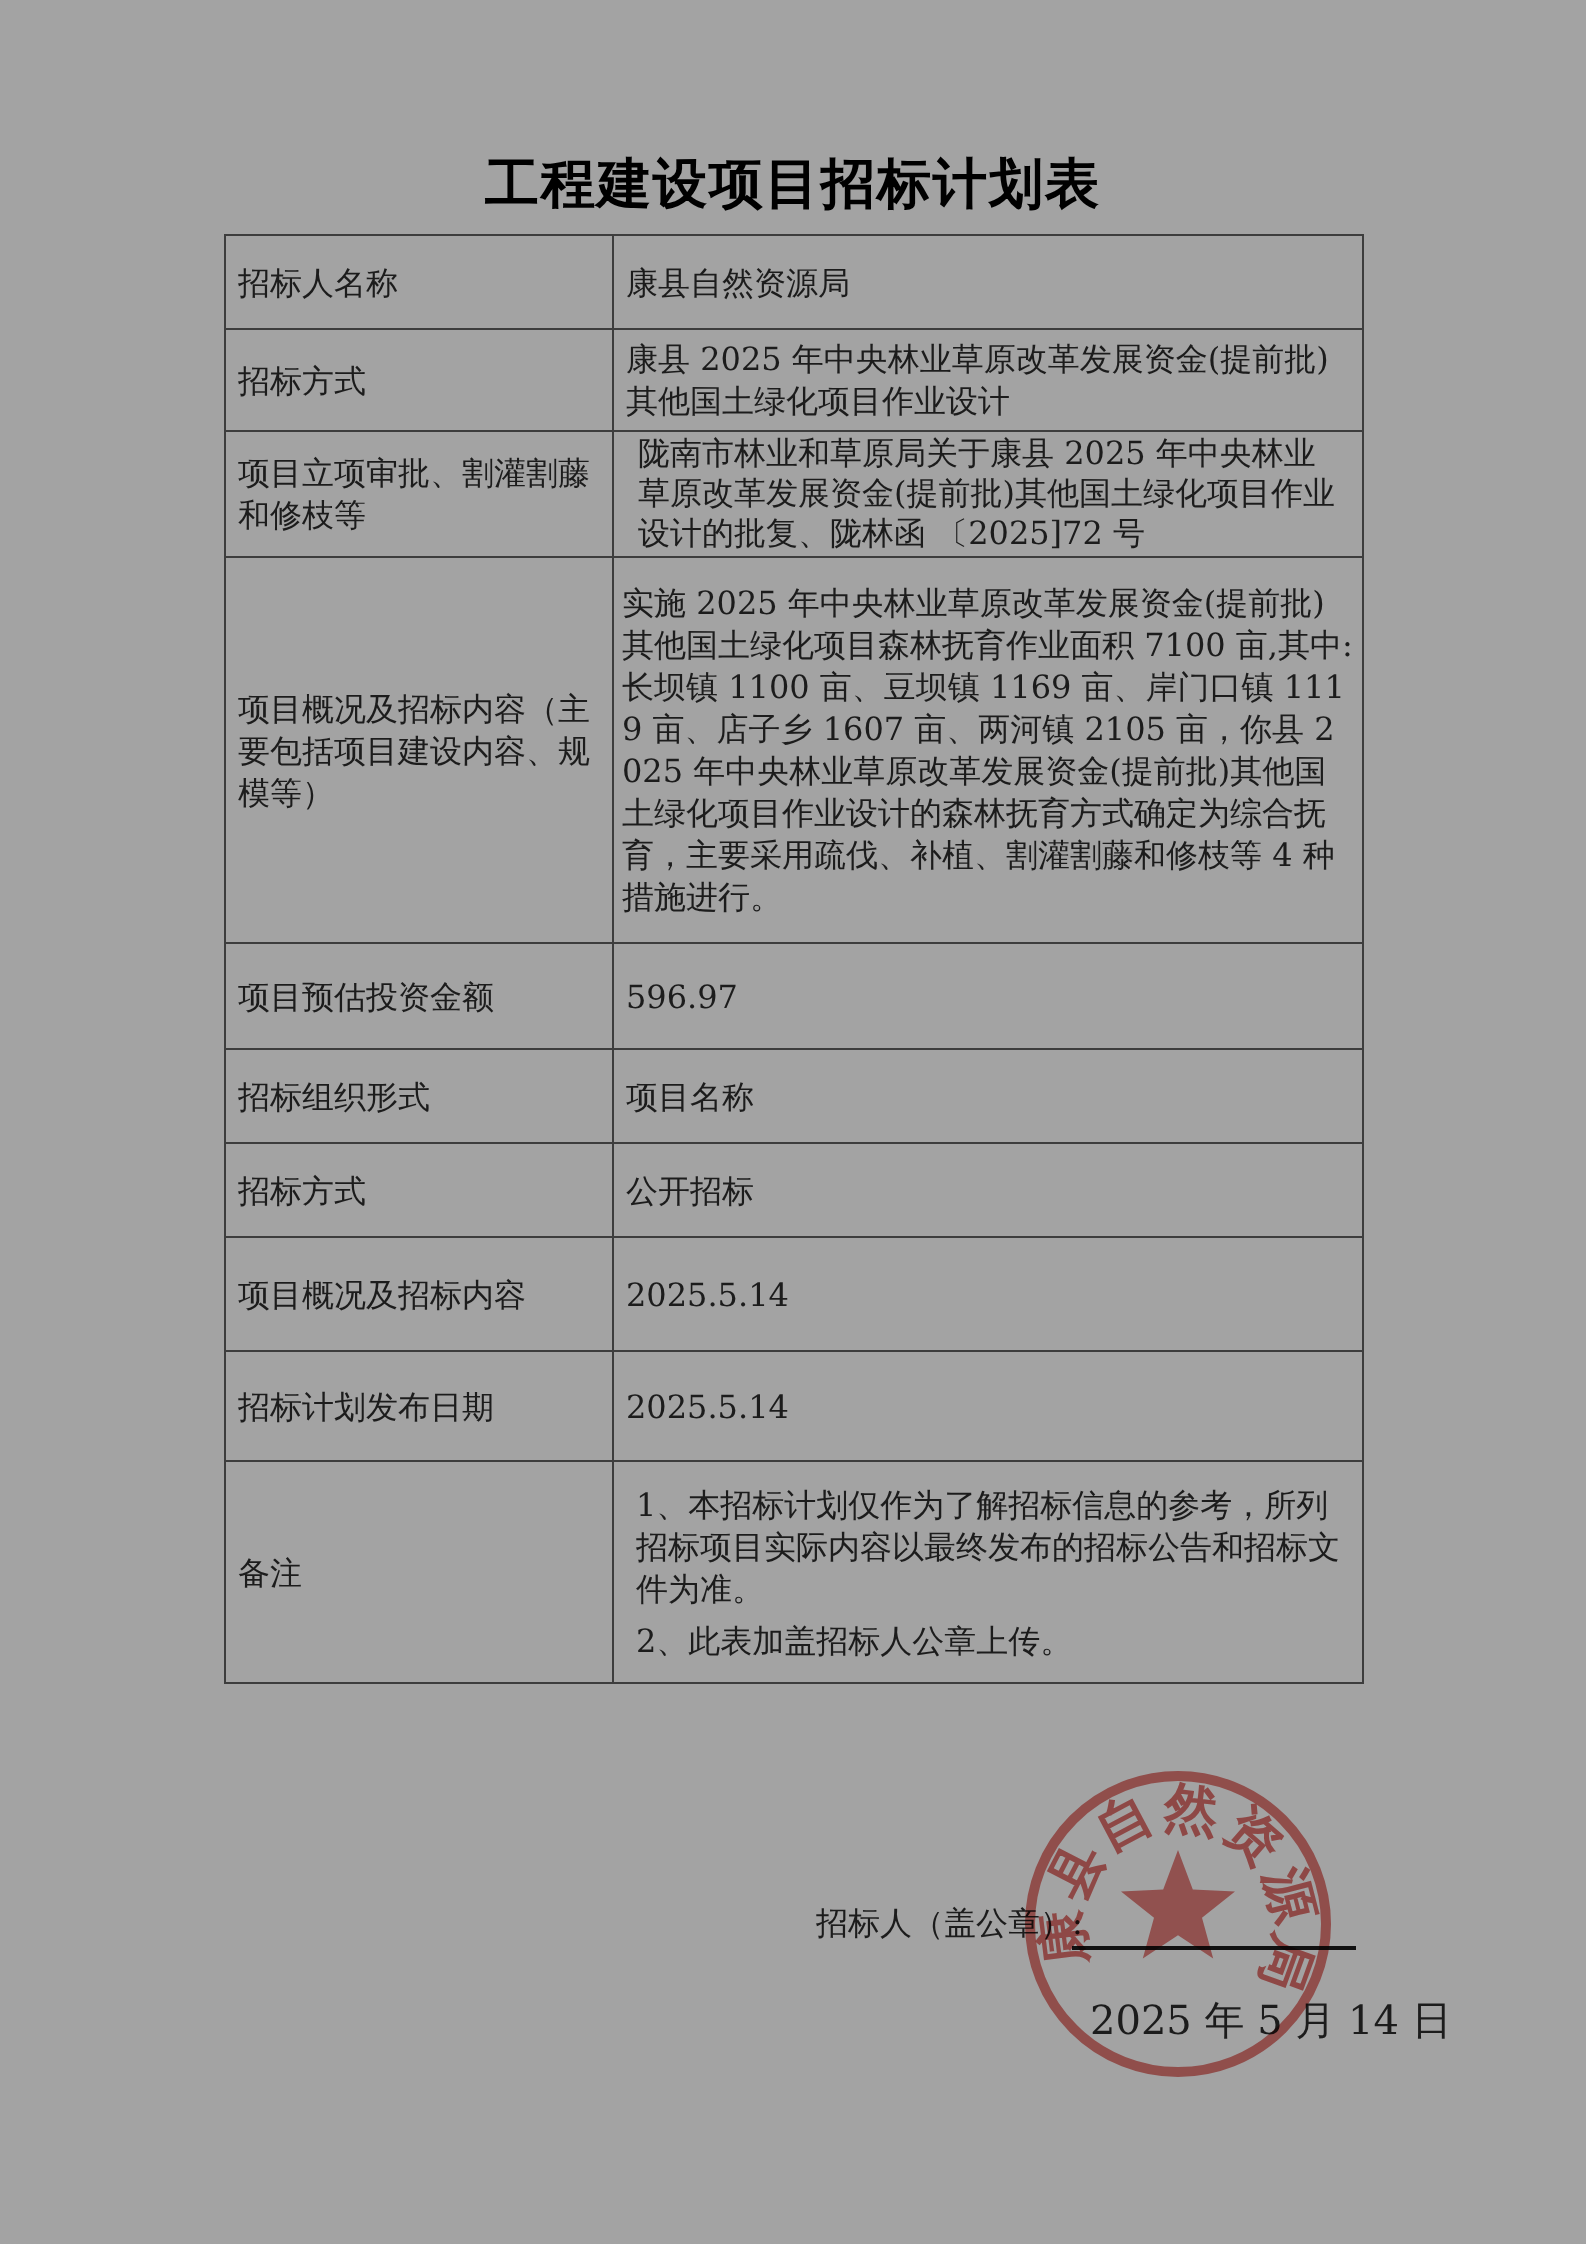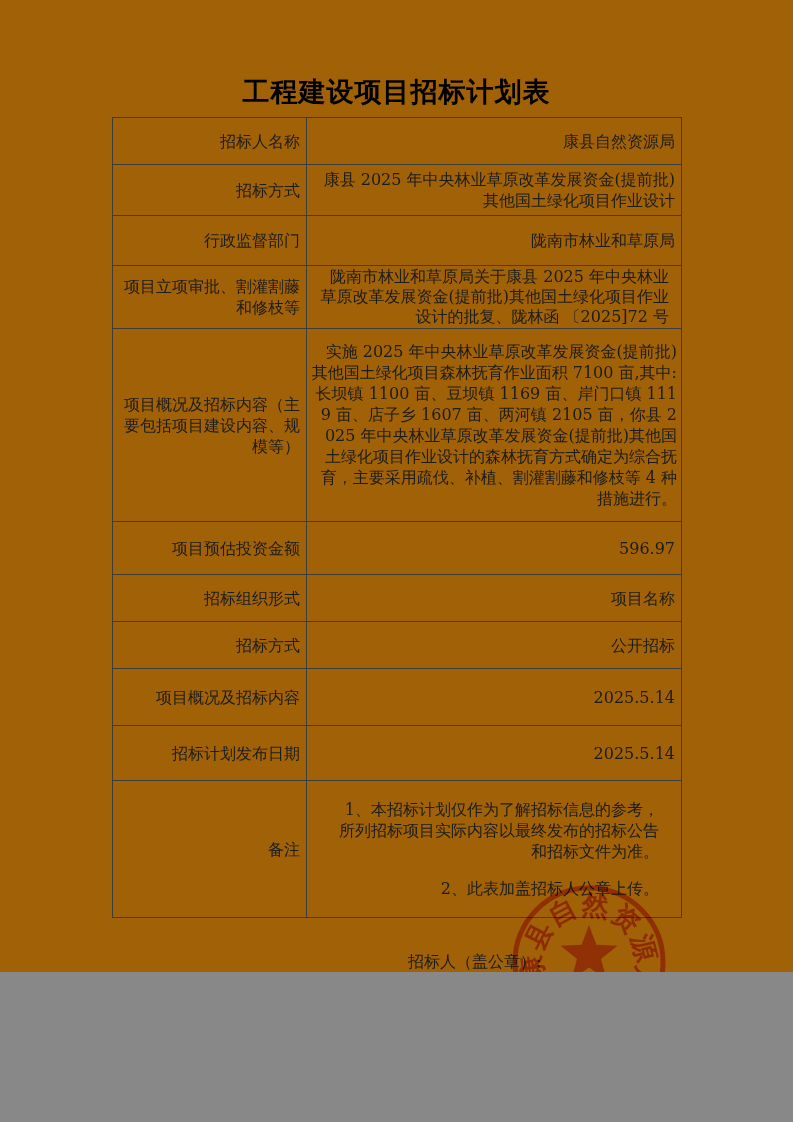--- a/index.html
+++ b/index.html
@@ -1,45 +1,45 @@
 <!DOCTYPE html>
 <html><head>
 <meta charset="utf-8">
 <style>
   html,body{margin:0;padding:0;background:#888;}
   .page{
     position:relative;
-    width:793px;height:972px;
-    background:#a16207;
+    width:793px;height:1122px;
+    background:#a3a3a3;
     margin:0 auto;
     overflow:hidden;
     font-family:"DejaVu Serif","Liberation Serif",serif;
     color:#1c1c1c;
   }
   .doc-title{
     position:absolute;top:74px;left:0;width:793px;
     margin:0;text-align:center;
     font-family:"DejaVu Sans","Liberation Sans",sans-serif;
     font-size:27px;font-weight:bold;letter-spacing:1px;
     color:#000;
   }
   table.plan{
     position:absolute;left:112px;top:117px;
     width:569px;border-collapse:collapse;table-layout:fixed;
   }
   table.plan td{
     border:1.5px solid #3d3d3d;
     font-size:16px;line-height:21px;
-    text-align:right;vertical-align:middle;
+    text-align:left;vertical-align:middle;
     padding:2px 6px;
     word-break:break-all;
   }
   td.lbl{padding:2px 10px;}
   td.val-left{text-align:left;padding:6px 9px;vertical-align:middle;}
-  td.val-left div{margin:16px;}
+  td.val-left div{margin:5px;}
   .sig-label{position:absolute;left:408px;top:952px;font-size:16px;white-space:nowrap;}
   .sig-line{position:absolute;left:536px;top:956px;width:142px;height:17px;border-bottom:2px solid #111;}
   .date-line{position:absolute;left:545px;top:997px;font-size:20px;white-space:nowrap;}
   .seal{
     position:absolute;left:503px;top:876px;width:172px;height:172px;
     mix-blend-mode:multiply;opacity:.92;pointer-events:none;
   }
   .seal text{
     font-family:"DejaVu Serif","Liberation Serif",serif;
     font-size:27px;font-weight:bold;
@@ -59,24 +59,20 @@
       <col style="width:375px">
     </colgroup>
     <tbody>
       <tr style="height:47px">
         <td class="lbl">招标人名称</td>
         <td class="val">康县自然资源局</td>
       </tr>
       <tr style="height:51px">
         <td class="lbl">招标方式</td>
         <td class="val">康县 2025 年中央林业草原改革发展资金(提前批)其他国土绿化项目作业设计</td>
-      </tr>
-      <tr style="height:50px">
-        <td class="lbl">行政监督部门</td>
-        <td class="val">陇南市林业和草原局</td>
       </tr>
       <tr style="height:61px">
         <td class="lbl">项目立项审批、割灌割藤和修枝等</td>
         <td class="val" style="line-height:20px;padding:1px 12px">陇南市林业和草原局关于康县 2025 年中央林业草原改革发展资金(提前批)其他国土绿化项目作业设计的批复、陇林函 〔2025]72 号</td>
       </tr>
       <tr style="height:148px">
         <td class="lbl">项目概况及招标内容（主要包括项目建设内容、规模等）</td>
         <td class="val" style="line-height:21px;padding:12px 4px">实施 2025 年中央林业草原改革发展资金(提前批)其他国土绿化项目森林抚育作业面积 7100 亩,其中:长坝镇 1100 亩、豆坝镇 1169 亩、岸门口镇 1119 亩、店子乡 1607 亩、两河镇 2105 亩，你县 2025 年中央林业草原改革发展资金(提前批)其他国土绿化项目作业设计的森林抚育方式确定为综合抚育，主要采用疏伐、补植、割灌割藤和修枝等 4 种措施进行。</td>
       </tr>
       <tr style="height:53px">

